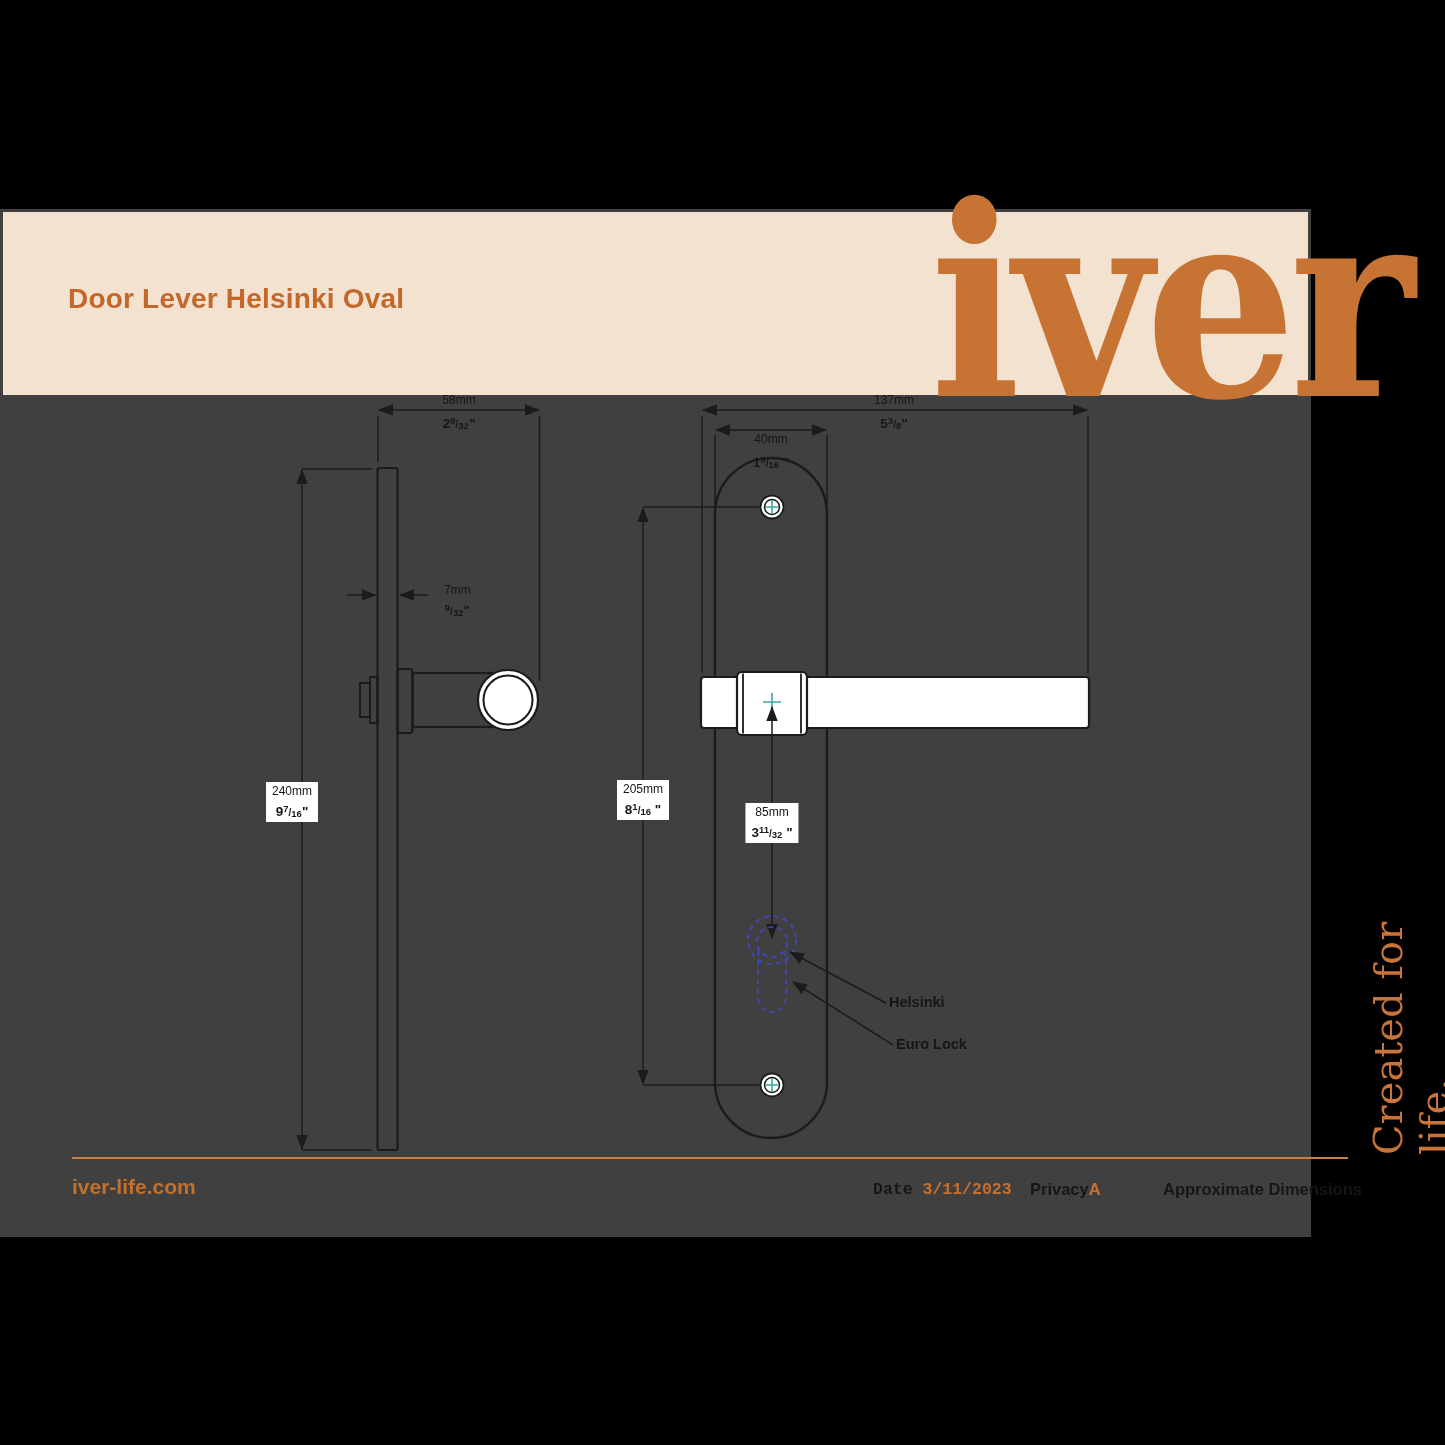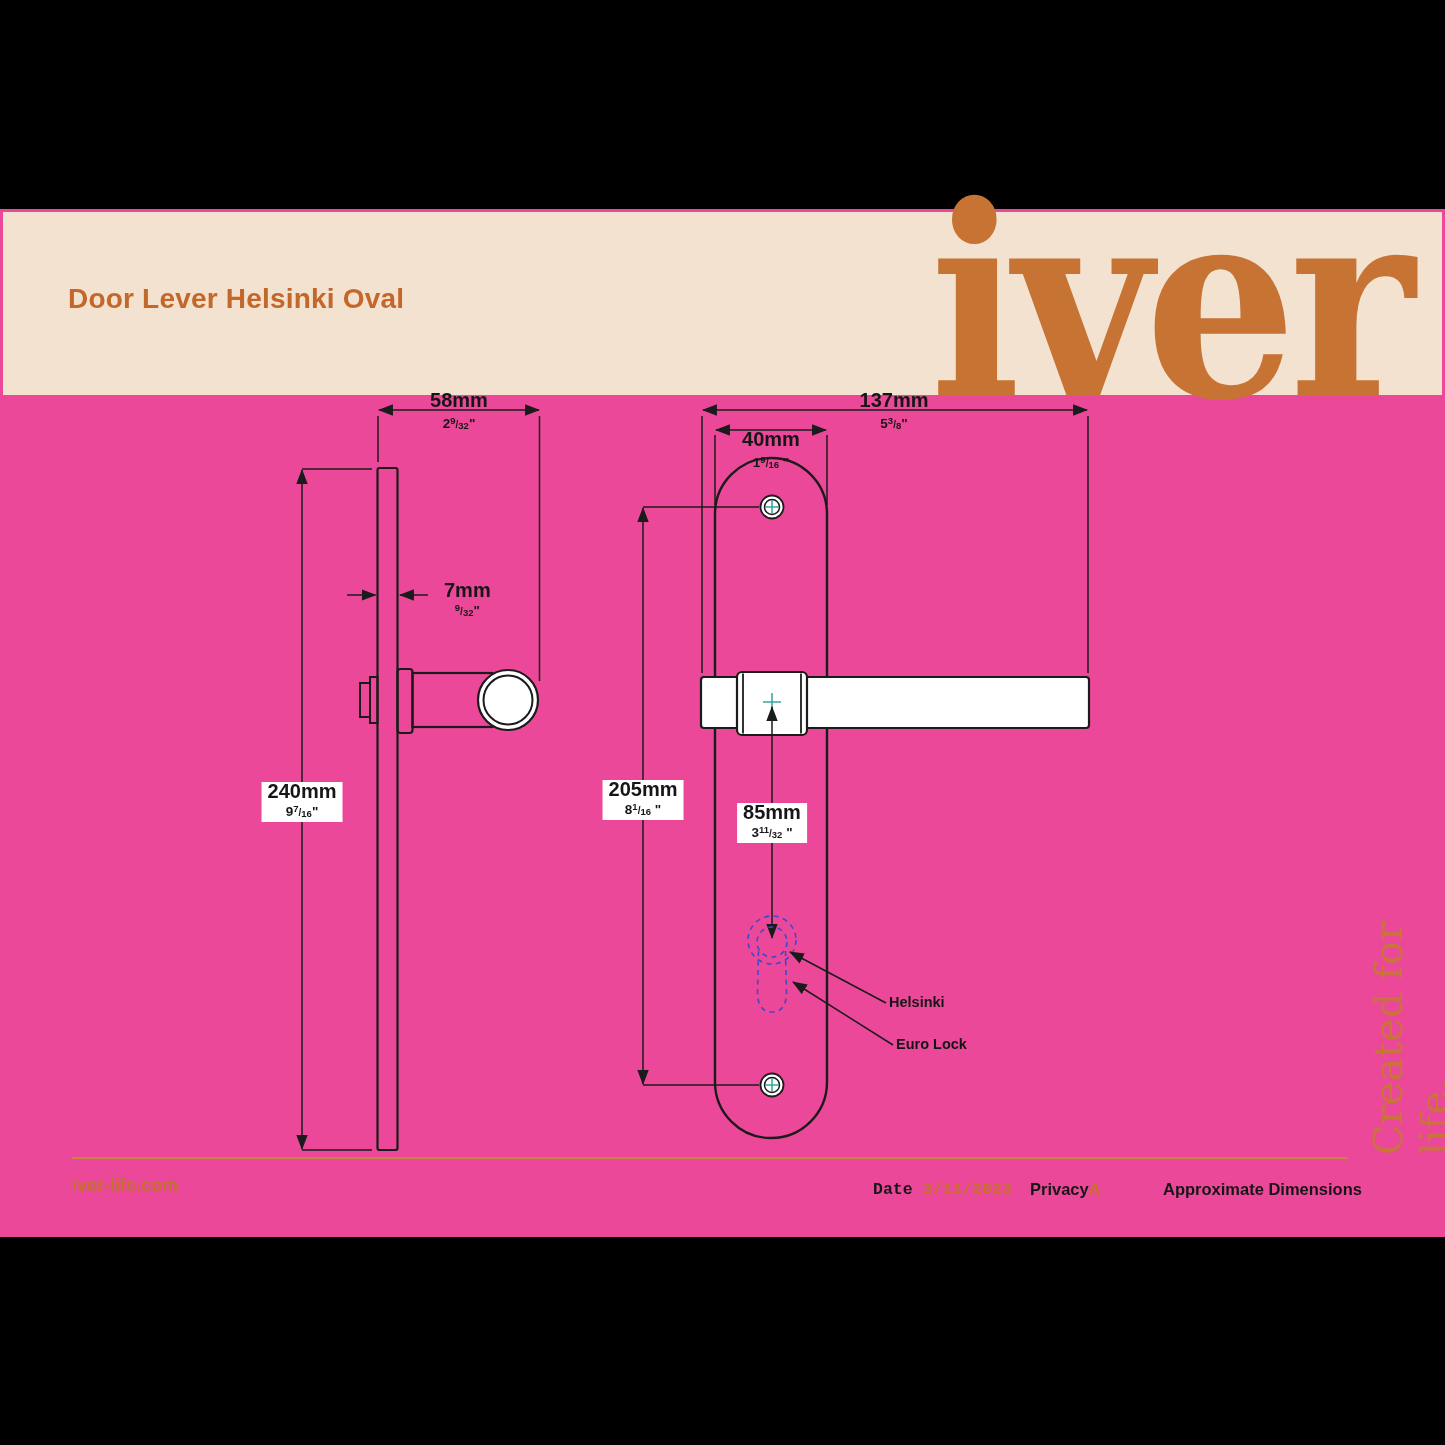--- a/index.html
+++ b/index.html
@@ -1,40 +1,40 @@
 <!DOCTYPE html>
 <html><head>
 <meta charset="utf-8">
 <style>
   html,body{margin:0;padding:0;background:#000;}
   .stage{position:relative;width:1445px;height:1445px;background:#000;overflow:hidden;
          font-family:"Liberation Sans",sans-serif;}
-  .page{position:absolute;left:0;top:209px;width:1445px;height:1028px;background:#ec4899;}
+  .page{position:absolute;left:0;top:209px;width:1311px;height:1028px;background:#404040;}
   .band{position:absolute;left:3px;top:3px;right:3px;height:183px;background:#f3e2d0;overflow:hidden;}
   .doc-title{position:absolute;left:65px;top:71px;font-size:28px;font-weight:bold;
              letter-spacing:.2px;color:#c4672a;}
   .logo{position:absolute;top:170px;right:37px;z-index:3;color:#c67334;
         font-family:"DejaVu Serif",serif;font-weight:bold;font-size:265px;line-height:1;
         letter-spacing:-8px;transform:scaleX(.9);transform-origin:top right;}
   .draw-svg{position:absolute;left:0;top:0;width:1445px;height:1445px;z-index:4;}
   
   .dim{position:absolute;z-index:5;text-align:center;transform:translateX(-50%);
        color:#161616;white-space:nowrap;}
-  .dim .mm{font-size:20px;font-weight:bold;line-height:15px;}
+  .dim .mm{font-size:12px;font-weight:normal;line-height:15px;}
   .dim .in{font-size:13.5px;font-weight:bold;line-height:14px;}
   .dim.split .in{margin-top:6px;}
   .dim.bg{background:#ffffff;padding:2px 6px;}
   .dim .fr{font-size:10px;margin-top:21px;}
   .dim .fr sup{font-size:9.5px;position:relative;top:0px;vertical-align:super;}
   .dim .fr sub{font-size:9.5px;position:relative;top:1px;vertical-align:baseline;}
   .callout{position:absolute;z-index:5;font-size:14.5px;font-weight:bold;color:#161616;white-space:nowrap;}
   
   .footer-rule{position:absolute;left:72px;top:1157px;width:1276px;height:0;
                border-top:2.5px solid #c8823f;z-index:5;}
-  .website{position:absolute;left:72px;top:1175px;font-size:18px;font-weight:bold;color:#c4702d;z-index:5;}
+  .website{position:absolute;left:72px;top:1175px;font-size:21px;font-weight:bold;color:#c4702d;z-index:5;}
   .footer-item{position:absolute;top:1180px;font-size:16.5px;font-weight:bold;color:#161616;z-index:5;white-space:nowrap;}
   .footer-item .orange{color:#c8702e;}
   .tagline{position:absolute;left:1240px;top:980px;width:300px;height:50px;z-index:5;
            transform:rotate(-90deg);transform-origin:center center;
            font-family:"DejaVu Serif",serif;font-size:40px;color:#c8743a;text-align:left;}
 </style>
 </head>
 <body>
 
 <div class="stage">
@@ -143,21 +143,21 @@
   <div class="dim split" style="left:459px;top:393px;">
     <div class="mm">58mm</div>
     <div class="in"><span>2</span><span class="fr"><sup>9</sup><span>/</span><sub>32</sub></span><span>"</span></div>
   </div>
 
   <div class="dim" style="left:444px;top:583px;transform:none;">
     <div class="mm">7mm</div>
     <div class="in" style="margin-top:3px;"><span></span><span class="fr"><sup>9</sup><span>/</span><sub>32</sub></span><span>"</span></div>
   </div>
 
-  <div class="dim bg" style="left:302px;top:782px;">
+  <div class="dim bg" style="left:292px;top:782px;">
     <div class="mm">240mm</div>
     <div class="in" style="margin-top:3px;"><span>9</span><span class="fr"><sup>7</sup><span>/</span><sub>16</sub></span><span>"</span></div>
   </div>
 
   <div class="dim split" style="left:894px;top:393px;">
     <div class="mm">137mm</div>
     <div class="in"><span>5</span><span class="fr"><sup>3</sup><span>/</span><sub>8</sub></span><span>"</span></div>
   </div>
 
   <div class="dim split" style="left:771px;top:432px;">

